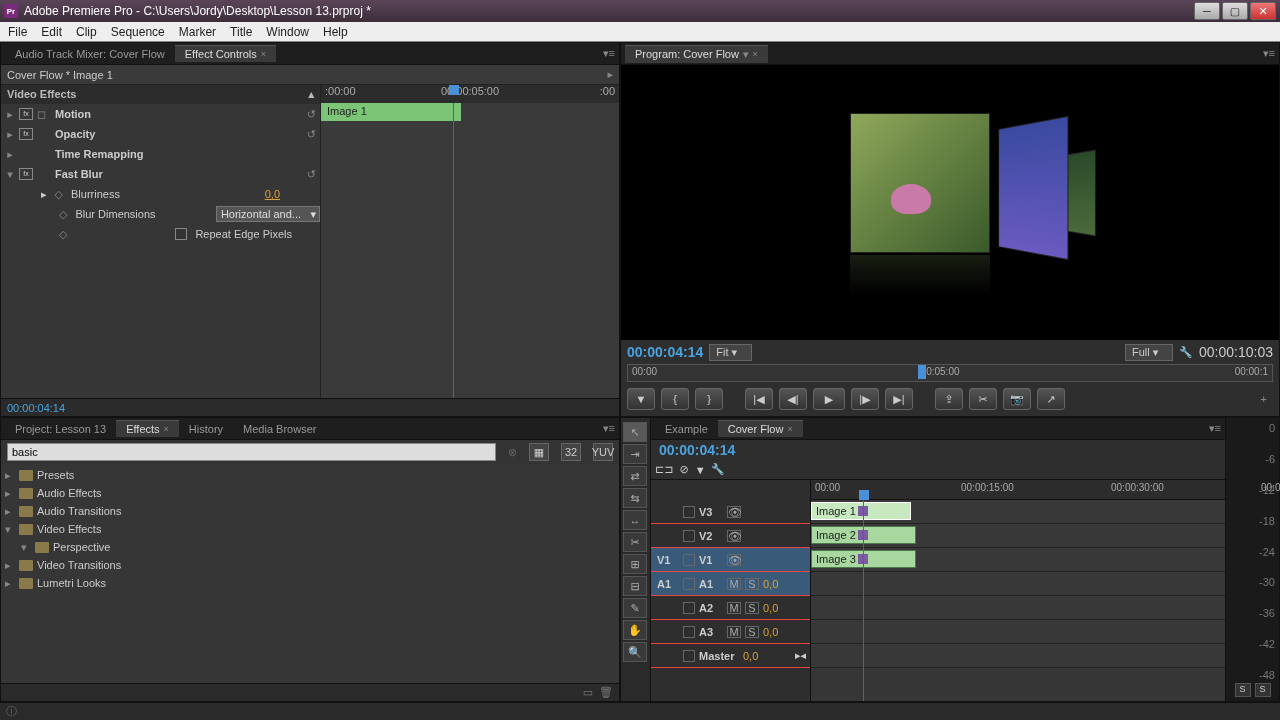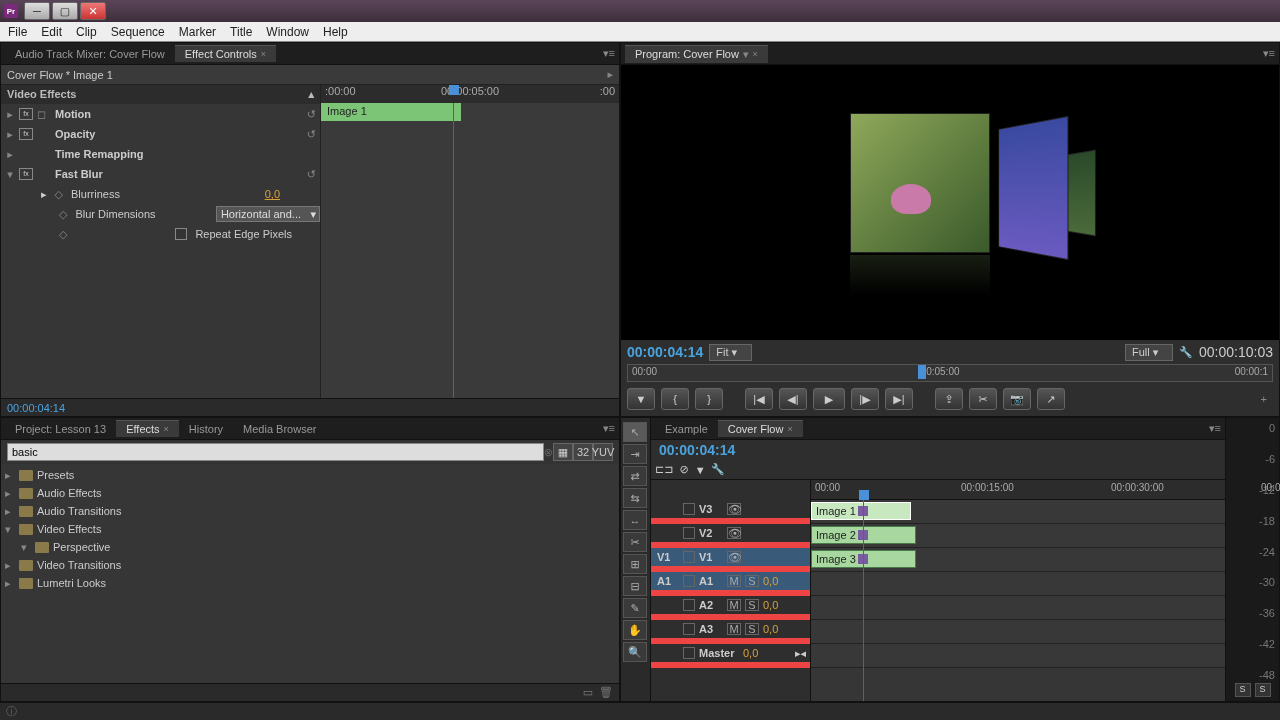--- a/index.html
+++ b/index.html
@@ -71,21 +71,21 @@
 .mc-select { background: #444; border: 1px solid #666; color: #ccc; padding: 1px 14px 1px 6px; }
 .mc-ruler { height: 18px; background: #333; margin: 2px 0; position: relative; border: 1px solid #555;}
 .mc-ruler span { position:absolute; top:1px; font-size:10px; color:#aaa; }
 .mc-playhead { position:absolute; left:45%; top:0; width:8px; height:14px; background:#4a90d9;}
 .mc-transport { display: flex; justify-content: center; gap: 6px; padding: 4px 0; align-items:center;}
 .tbtn { width: 28px; height: 22px; background: linear-gradient(#555,#333); border: 1px solid #666; border-radius: 3px; display: flex; align-items: center; justify-content: center; color: #ccc; }
 .tbtn.play { width: 32px; }
 
 
 .effects-panel { display: flex; flex-direction: column; }
-.search-row { display: flex; align-items: center; gap: 0; padding: 3px 6px; background: #333; }
+.search-row { display: flex; align-items: center; gap: 12px; padding: 3px 6px; background: #333; }
 .search-input { flex: 1; background: #ddd; border: 1px solid #888; padding: 2px 4px; color: #222; height: 18px;}
 .search-input input { border:none; outline:none; background:transparent; width:100%; font-size:11px;}
 .icon-btn-sm { width: 20px; height: 18px; background: #444; border: 1px solid #666; display:flex; align-items:center; justify-content:center;}
 .tree { flex: 1; background: #363636; padding: 2px 0; overflow: hidden; }
 .tree-row { display: flex; align-items: center; height: 18px; padding: 0 4px; gap: 4px; }
 .tree-row .tw { width: 10px; color: #888; }
 .tree-row .folder { width: 14px; height: 11px; background: #8a7a4a; border-radius: 1px; }
 .tree-row.selected { background: #2a2a2a; }
 .tree-row .preset-badge { width:16px; height:12px; background:#666; margin-left:auto; margin-right:8px;}
 .indent-1 { padding-left: 20px; }
@@ -94,21 +94,21 @@
 
 .timeline-panel { display: flex; flex-direction: column; position:relative;}
 .tl-tools { width: 30px; background: #2a2a2a; display: flex; flex-direction: column; gap: 2px; padding: 4px 2px; border-right:1px solid #111;}
 .tool { width: 24px; height: 20px; background: #3a3a3a; border: 1px solid #555; display: flex; align-items: center; justify-content: center; color:#aaa;}
 .tool.active { background: #5a5a5a; }
 .tl-main { flex: 1; display: flex; flex-direction: column; }
 .tl-header-row { display:flex; align-items:center; gap:8px; padding:2px 8px; background:#2e2e2e;}
 .tl-tc { color: #4aa3df; font-size: 14px; font-weight:bold;}
 .tl-body { flex: 1; display: flex; background: #363636; }
 .tl-trackheaders { width: 160px; background: #2e2e2e; border-right: 1px solid #111; }
-.track-hdr { height: 24px; display: flex; align-items: center; gap: 4px; padding: 0 4px; border-bottom: 6px solid #ef4444; font-size: 10px;}
+.track-hdr { height: 24px; display: flex; align-items: center; gap: 4px; padding: 0 4px; border-bottom: 1px solid #ef4444; font-size: 10px;}
 .track-hdr .lock { width:12px; height:12px; border:1px solid #666; }
 .track-hdr .name { width: 24px; font-weight: bold;}
 .track-hdr .toggle { width:14px; height:12px; border:1px solid #666; text-align:center; line-height:10px; color:#aaa;}
 .track-hdr.selected { background:#3a5a7a;}
 .tl-tracks { flex: 1; position: relative; }
 .tl-ruler { height: 20px; background: #2c2c2c; position: relative; border-bottom:1px solid #111;}
 .tl-ruler span { position:absolute; top:2px; font-size:10px; color:#aaa;}
 .tl-playhead-hd { position:absolute; top:10px; left:48px; width:10px; height:10px; background:#4a90d9;}
 .tl-playhead-line { position:absolute; top:20px; bottom:0; left:52px; width:1px; background:#c33; z-index:5;}
 .track-lane { height: 24px; border-bottom: 1px solid #222; position: relative; background:#383838;}
@@ -122,20 +122,21 @@
 .meter-solo { width:16px; height:14px; background:#333; border:1px solid #555; text-align:center; font-size:9px;}
 
 
 .statusbar { height:18px; background:#2a2a2a; border-top:1px solid #111; display:flex; align-items:center; padding:0 6px;}
 </style>
 </head>
 <body>
 
 <div class="titlebar">
   <div class="app-icon">Pr</div>
+  <div class="title">Adobe Premiere Pro - C:\Users\Jordy\Desktop\Lesson 13.prproj *</div>
   <div class="win-btns">
     <div class="win-btn min">─</div>
     <div class="win-btn max">▢</div>
     <div class="win-btn close">✕</div>
   </div>
 </div>
 
 <div class="menubar">
   <span>File</span>
   <span>Edit</span>

